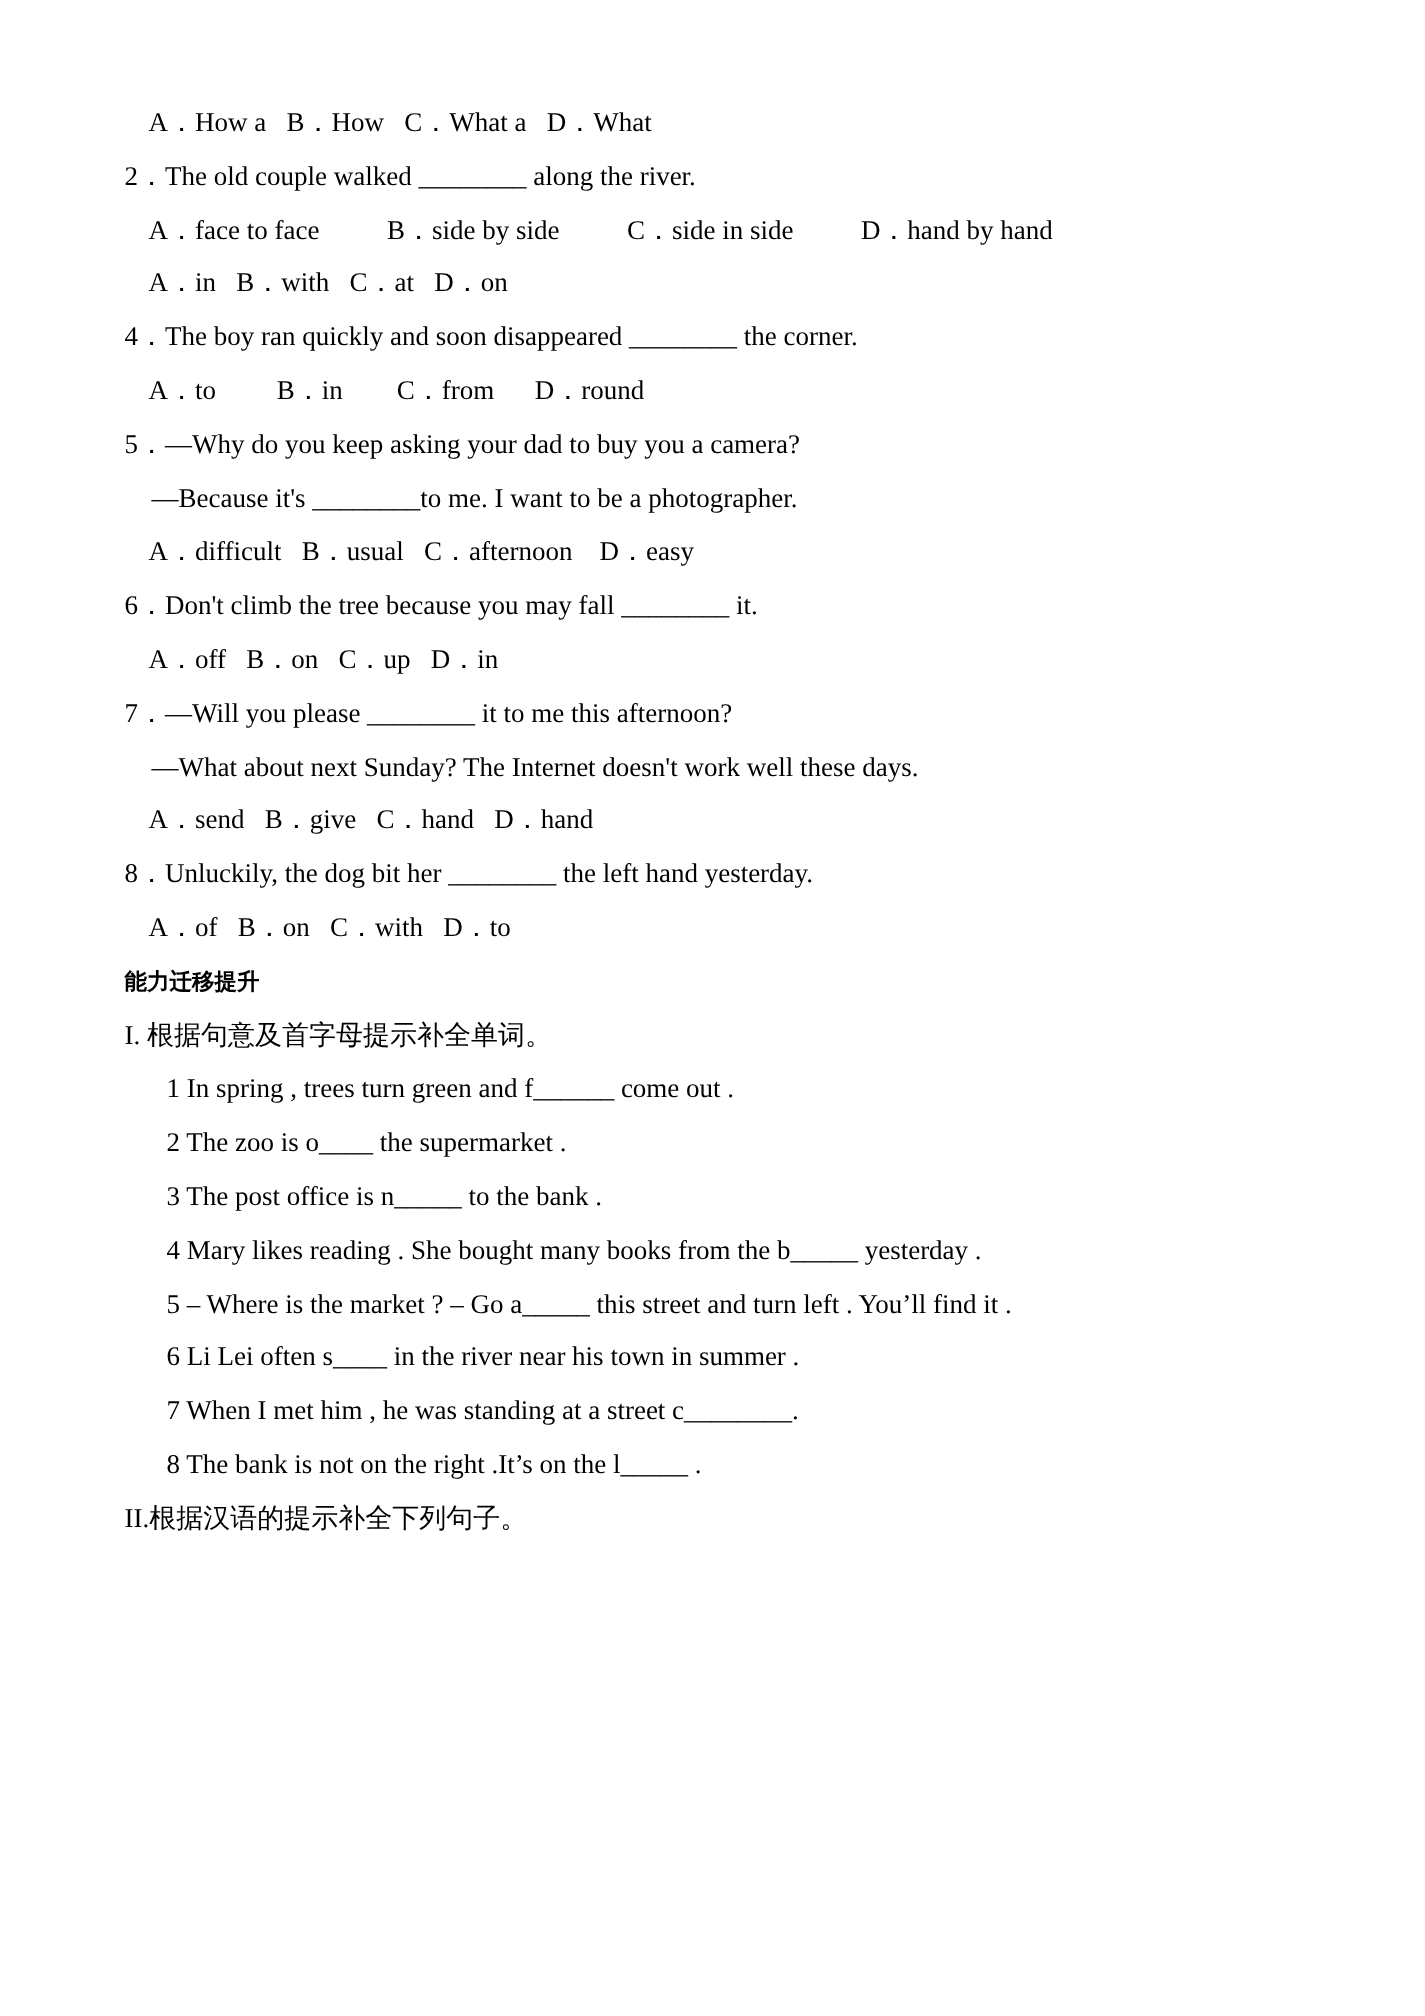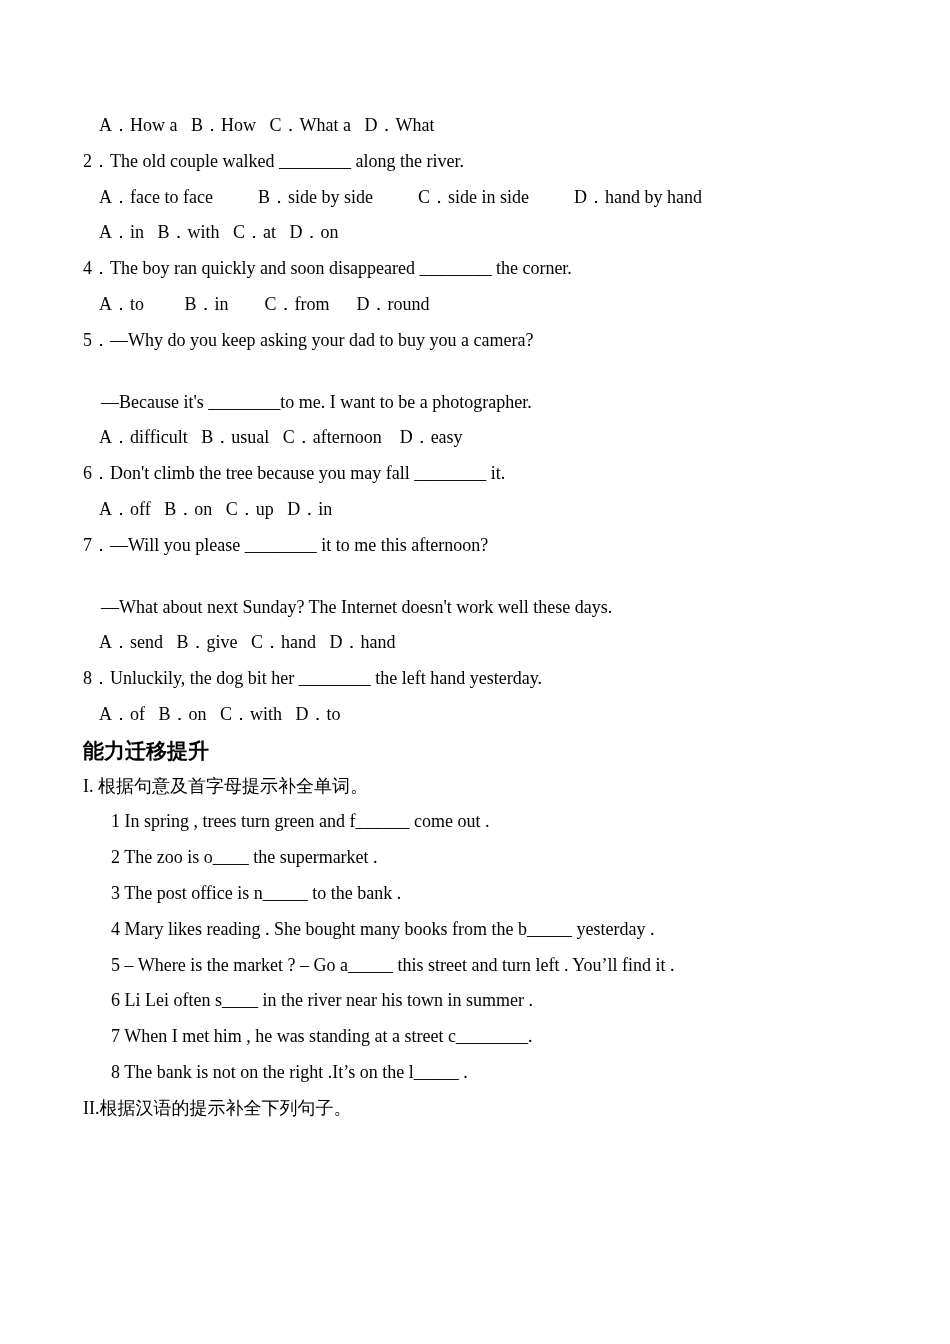--- a/index.html
+++ b/index.html
@@ -9,36 +9,36 @@
   }
   body {
     width: 950px;
     height: 1344px;
     overflow: hidden;
     font-family: "Liberation Serif", serif;
     font-size: 18px;
     color: #000000;
   }
   .doc {
-    padding-top: 108px;
+    padding-top: 64px;
     padding-left: 83px;
     padding-right: 50px;
   }
   .line {
     line-height: 35.8px;
     white-space: pre-wrap;
   }
   .q    { margin-left: 0px;  }   
   .opt  { margin-left: 16px; }   
-  .dlg  { margin-left: 18px; margin-top: 26px; }   
+  .dlg  { margin-left: 18px; }   
   .item { margin-left: 28px; }   
   .hdr-bold {
     font-weight: bold;
     font-family: "Liberation Sans", "DejaVu Sans", sans-serif;
-    font-size: 21px;
+    font-size: 15px;
   }
 </style>
 </head>
 <body>
 
 <div class="doc">
 
   <div class="line opt">A．How a   B．How   C．What a   D．What</div>
 
   <div class="line q">2．The old couple walked ________ along the river.</div>

